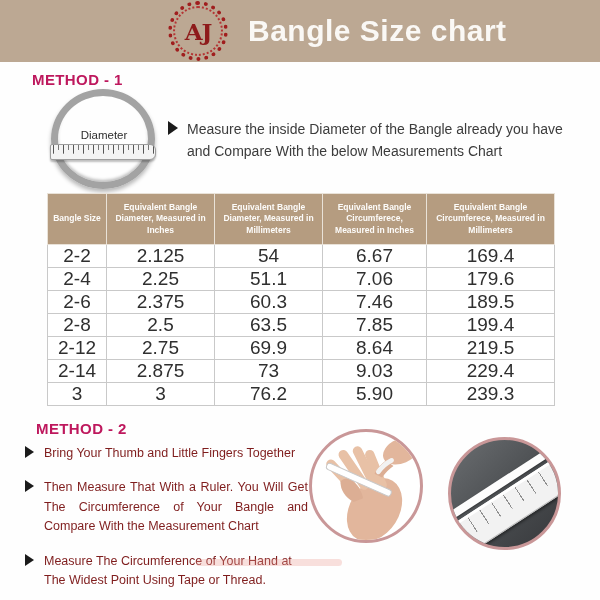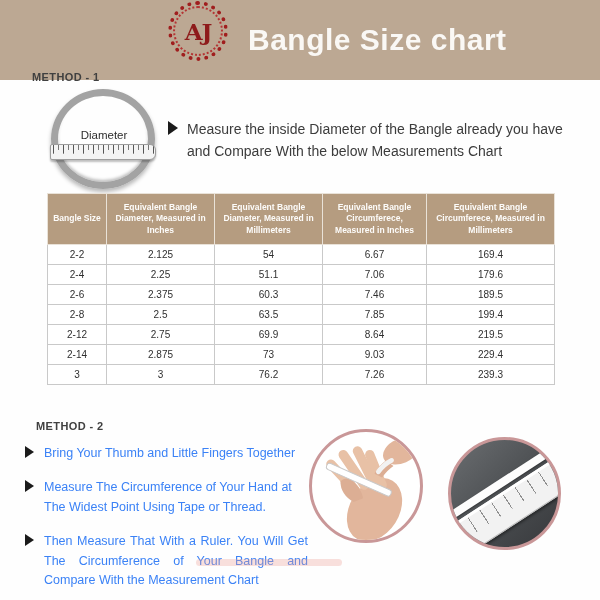--- a/index.html
+++ b/index.html
@@ -1,31 +1,31 @@
 <!DOCTYPE html>
 <html><head>
 <meta charset="utf-8">
 <style>
   * { margin:0; padding:0; box-sizing:border-box; }
   html,body { width:600px; background:#fff; }
   body { font-family:"Liberation Sans", sans-serif; }
   .stage { position:relative; width:600px; height:600px; background:#fefefe; overflow:hidden; }
 
   
-  .topbar { position:absolute; left:0; top:0; width:600px; height:80px; background:#bca893; }
+  .topbar { position:absolute; left:0; top:0; width:600px; height:62px; background:#bca893; }
   .logo { position:absolute; left:168px; top:1px; width:60px; height:60px; }
   .wreath-outer { position:absolute; inset:0; border-radius:50%; border:4px dotted #a01e1e; }
   .wreath-inner { position:absolute; inset:5px; border-radius:50%; border:2px dotted #b43434; }
   .logo-initials { position:absolute; inset:0; display:flex; align-items:center; justify-content:center;
      font-family:"DejaVu Serif", serif; font-weight:bold; font-size:23px; color:#8e1b1b; letter-spacing:-1px; }
   .page-title { position:absolute; left:248px; top:50%; transform:translateY(-50%);
      color:#faf8f5; font-size:30px; font-weight:700; letter-spacing:0.5px; white-space:nowrap; }
 
   
-  .method-heading { position:absolute; font-size:11px; font-weight:700; color:#404040; letter-spacing:0.4px; }
+  .method-heading { position:absolute; font-size:15px; font-weight:700; color:#be185d; letter-spacing:0.4px; }
   .mh1 { left:32px; top:71px; }
   .mh2 { left:36px; top:420px; }
 
   
   .diagram { position:absolute; left:48px; top:86px; width:112px; height:108px; }
   .ring { position:absolute; left:3px; top:3px; width:104px; height:100px; border-radius:50%;
      border:7px solid #a3a3a3;
      box-shadow: 0 3px 4px rgba(0,0,0,0.28), inset 0 2px 3px rgba(255,255,255,0.8), inset 0 -2px 3px rgba(0,0,0,0.25); }
   .diam-label { position:absolute; left:0; top:43px; width:112px; text-align:center;
      font-family:Liberation Sans, sans-serif; font-size:11.5px; color:#2e2e2e; }
@@ -42,29 +42,29 @@
   
   .instr1 { position:absolute; left:168px; top:118px; width:404px; display:flex; gap:9px; }
   .tri { width:0; height:0; border-left:10px solid #1b1b1b; border-top:7px solid transparent;
      border-bottom:7px solid transparent; flex:0 0 auto; margin-top:3px; }
   .instr1 .txt { font-size:14px; color:#3c3c3c; line-height:1.6; }
 
   
   table.size-chart { position:absolute; left:47px; top:193px; width:507px; border-collapse:collapse; table-layout:fixed; }
   table.size-chart th { background:#b59c80; color:#fdfcfa; font-size:8.5px; font-weight:700;
      border:1px solid #e9e2d8; padding:8px 3px; line-height:1.35; text-align:center; height:37px; vertical-align:middle; }
-  table.size-chart td { border:1px solid #c9c9c9; text-align:center; font-size:10px; color:#2f2f2f;
+  table.size-chart td { border:1px solid #c9c9c9; text-align:center; font-size:19px; color:#2f2f2f;
      height:20px; padding:0 2px; background:#fff; }
   .c0{width:59px}.c1{width:108px}.c2{width:108px}.c3{width:104px}.c4{width:128px}
 
   
   .steps { position:absolute; left:25px; top:444px; width:292px; }
   .step { display:flex; gap:10px; margin-bottom:15px; }
   .step .tri { margin-top:2px; border-left-width:9px; border-top-width:6px; border-bottom-width:6px; }
-  .step .txt { font-size:12.5px; color:#3b82f6; line-height:1.55; }
+  .step .txt { font-size:12.5px; color:#7f1d1d; line-height:1.55; }
   .step.s2 .txt { width:250px; }
   .step.s3 .txt { width:264px; text-align:justify; }
 
   
   .photo { position:absolute; border-radius:50%; border:3px solid #c99798; overflow:hidden; background:#fff; }
   .photo1 { left:309px; top:429px; width:114px; height:114px; }
   .photo2 { left:448px; top:437px; width:113px; height:113px;
      background:linear-gradient(135deg,#6b6e71 0%, #4a4d50 55%, #37393c 100%); }
   .photo svg { display:block; width:100%; height:100%; }
   .ruler-wrap { position:absolute; left:-20px; top:38px; width:155px; transform:rotate(-33deg); }
@@ -161,40 +161,40 @@
           <td>2-14</td>
           <td>2.875</td>
           <td>73</td>
           <td>9.03</td>
           <td>229.4</td>
         </tr>
         <tr>
           <td>3</td>
           <td>3</td>
           <td>76.2</td>
-          <td>7.26</td>
+          <td>5.90</td>
           <td>239.3</td>
         </tr>
       </tbody>
   </table>
 
   <div class="method-heading mh2">METHOD - 2</div>
 
   <div class="steps">
     <div class="step s1">
       <span class="tri"></span>
       <span class="txt">Bring Your Thumb and Little Fingers Together</span>
     </div>
+    <div class="step s3">
+      <span class="tri"></span>
+      <span class="txt">Then Measure That With a Ruler. You Will Get The Circumference of Your Bangle and Compare With the Measurement Chart</span>
+    </div>
     <div class="step s2">
       <span class="tri"></span>
       <span class="txt">Measure The Circumference of Your Hand at The Widest Point Using Tape or Thread.</span>
-    </div>
-    <div class="step s3">
-      <span class="tri"></span>
-      <span class="txt">Then Measure That With a Ruler. You Will Get The Circumference of Your Bangle and Compare With the Measurement Chart</span>
     </div>
   </div>
 
   <div class="photo photo1">
     <svg viewBox="0 0 114 114">
 
       <ellipse cx="66" cy="82" rx="26" ry="36" fill="#e2b69c" transform="rotate(32 66 82)"></ellipse>
 
       <g stroke="#e8c1a6" stroke-width="10" stroke-linecap="round">
         <line x1="46" y1="62" x2="20" y2="34"></line>

